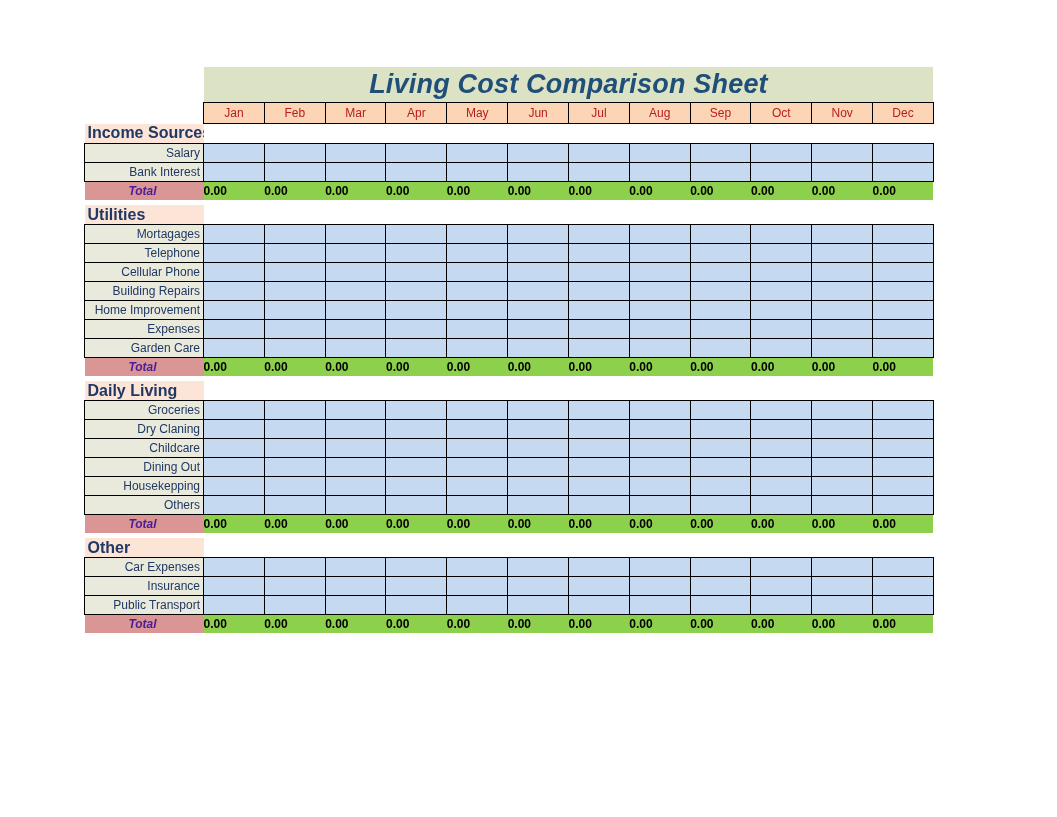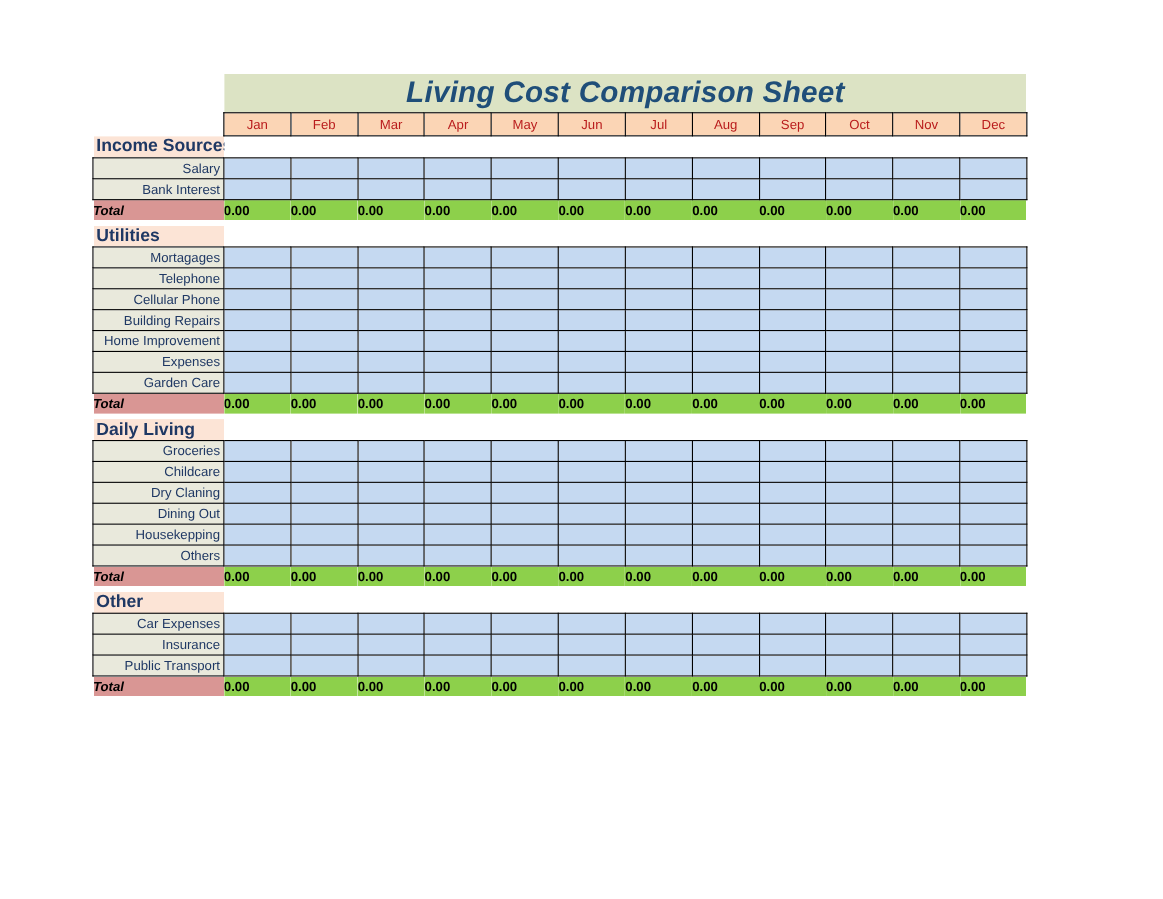--- a/index.html
+++ b/index.html
@@ -110,26 +110,26 @@
   }
   td.item-cell {
     background: #C5D9F1;
     border: 1px solid #000000;
     height: 18px;
   }
 
   
   td.total-label {
     background: #D99694;
-    text-align: left;
+    text-align: center;
     padding-right: 3px;
     font-size: 12px;
     font-style: italic;
     font-weight: bold;
-    color: #000000;
+    color: #4c1d95;
     height: 18px;
   }
   td.total-cell {
     background: #8DD04B;
     text-align: left;
     padding-right: 7px;
     font-size: 12px;
     font-weight: bold;
     color: #000000;
     height: 16px;
@@ -374,36 +374,36 @@
           <td class="item-cell"></td>
           <td class="item-cell"></td>
           <td class="item-cell"></td>
           <td class="item-cell"></td>
           <td class="item-cell"></td>
           <td class="item-cell"></td>
           <td class="item-cell"></td>
           <td class="item-cell"></td>
         </tr>
         <tr>
+          <td class="item-label">Dry Claning</td>
+          <td class="item-cell"></td>
+          <td class="item-cell"></td>
+          <td class="item-cell"></td>
+          <td class="item-cell"></td>
+          <td class="item-cell"></td>
+          <td class="item-cell"></td>
+          <td class="item-cell"></td>
+          <td class="item-cell"></td>
+          <td class="item-cell"></td>
+          <td class="item-cell"></td>
+          <td class="item-cell"></td>
+          <td class="item-cell"></td>
+        </tr>
+        <tr>
           <td class="item-label">Childcare</td>
-          <td class="item-cell"></td>
-          <td class="item-cell"></td>
-          <td class="item-cell"></td>
-          <td class="item-cell"></td>
-          <td class="item-cell"></td>
-          <td class="item-cell"></td>
-          <td class="item-cell"></td>
-          <td class="item-cell"></td>
-          <td class="item-cell"></td>
-          <td class="item-cell"></td>
-          <td class="item-cell"></td>
-          <td class="item-cell"></td>
-        </tr>
-        <tr>
-          <td class="item-label">Dry Claning</td>
           <td class="item-cell"></td>
           <td class="item-cell"></td>
           <td class="item-cell"></td>
           <td class="item-cell"></td>
           <td class="item-cell"></td>
           <td class="item-cell"></td>
           <td class="item-cell"></td>
           <td class="item-cell"></td>
           <td class="item-cell"></td>
           <td class="item-cell"></td>

